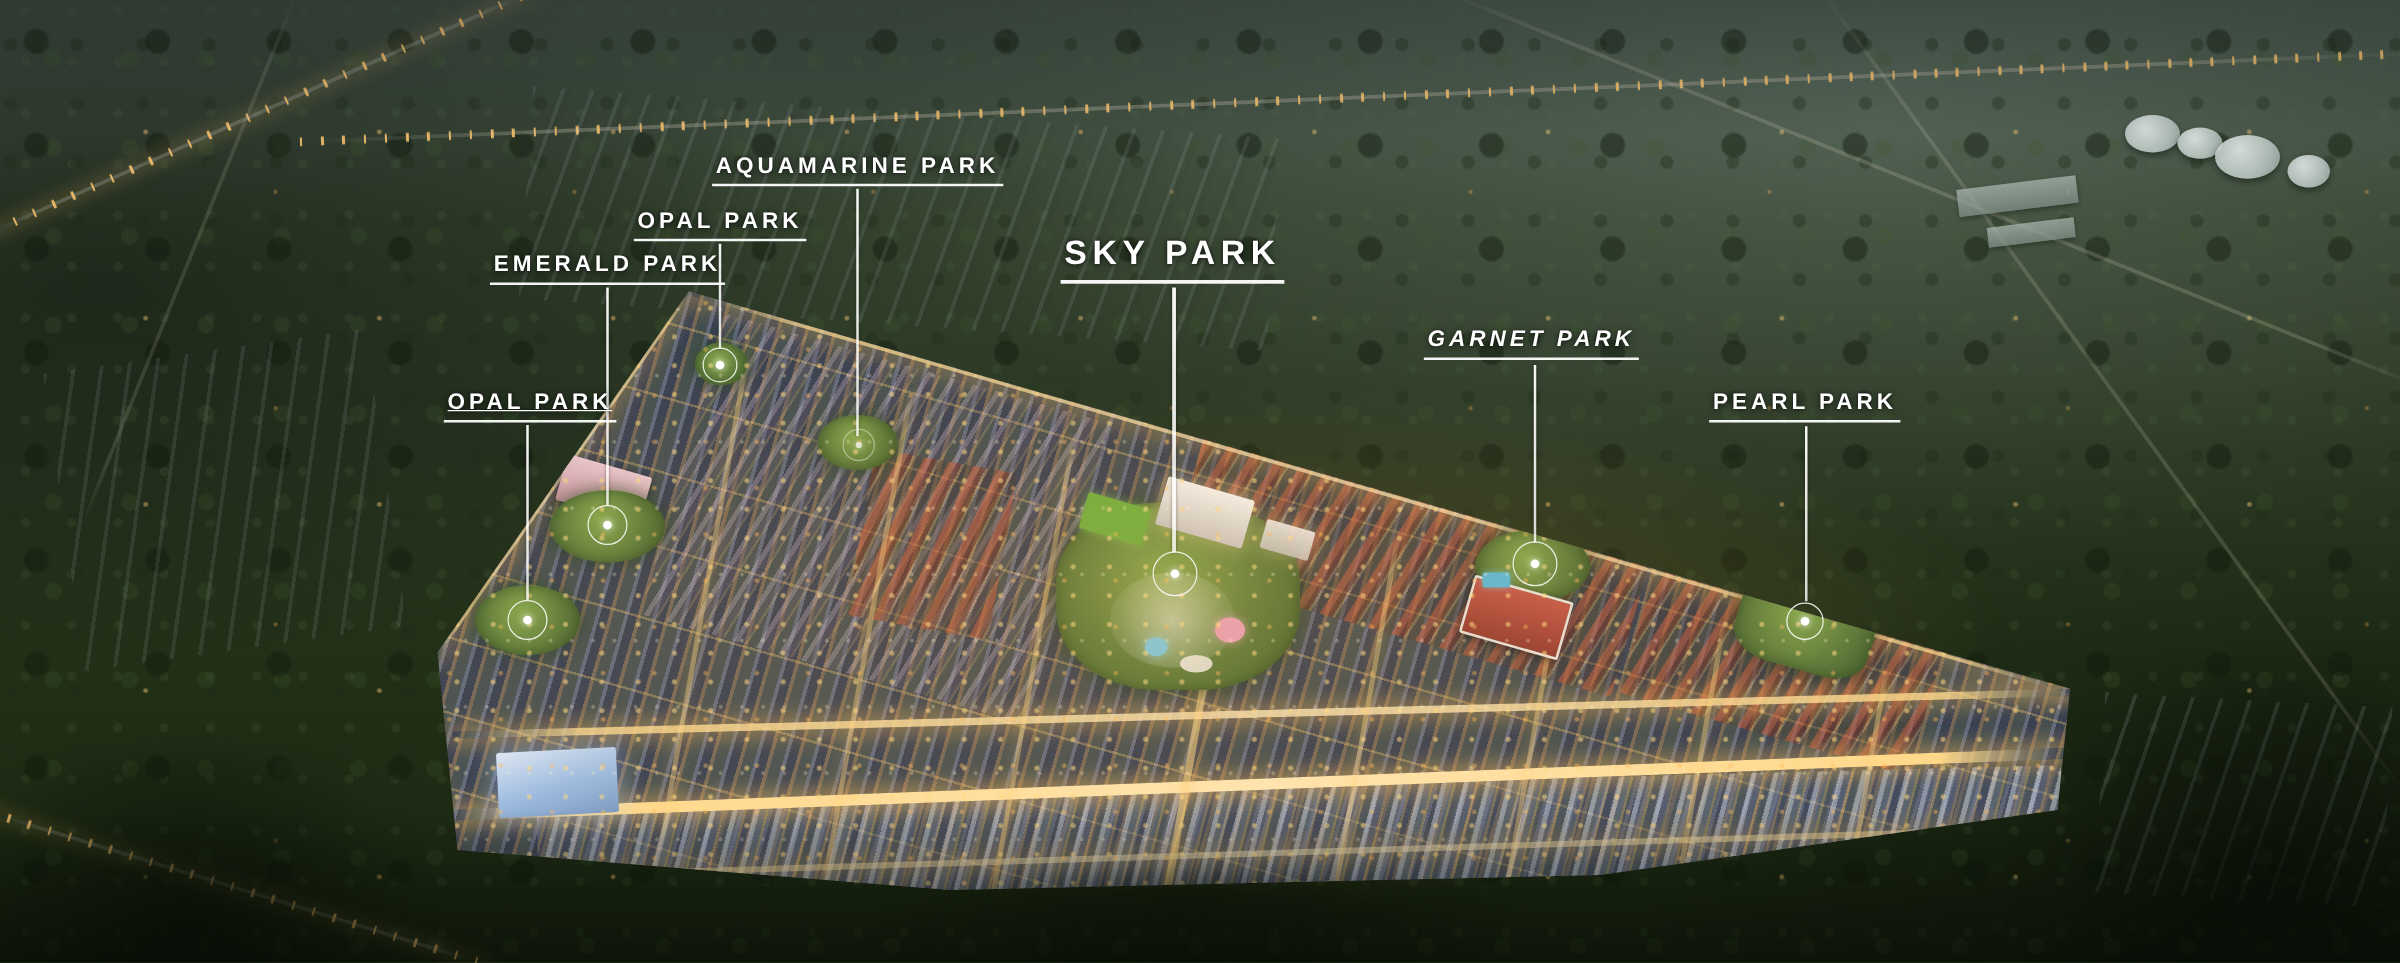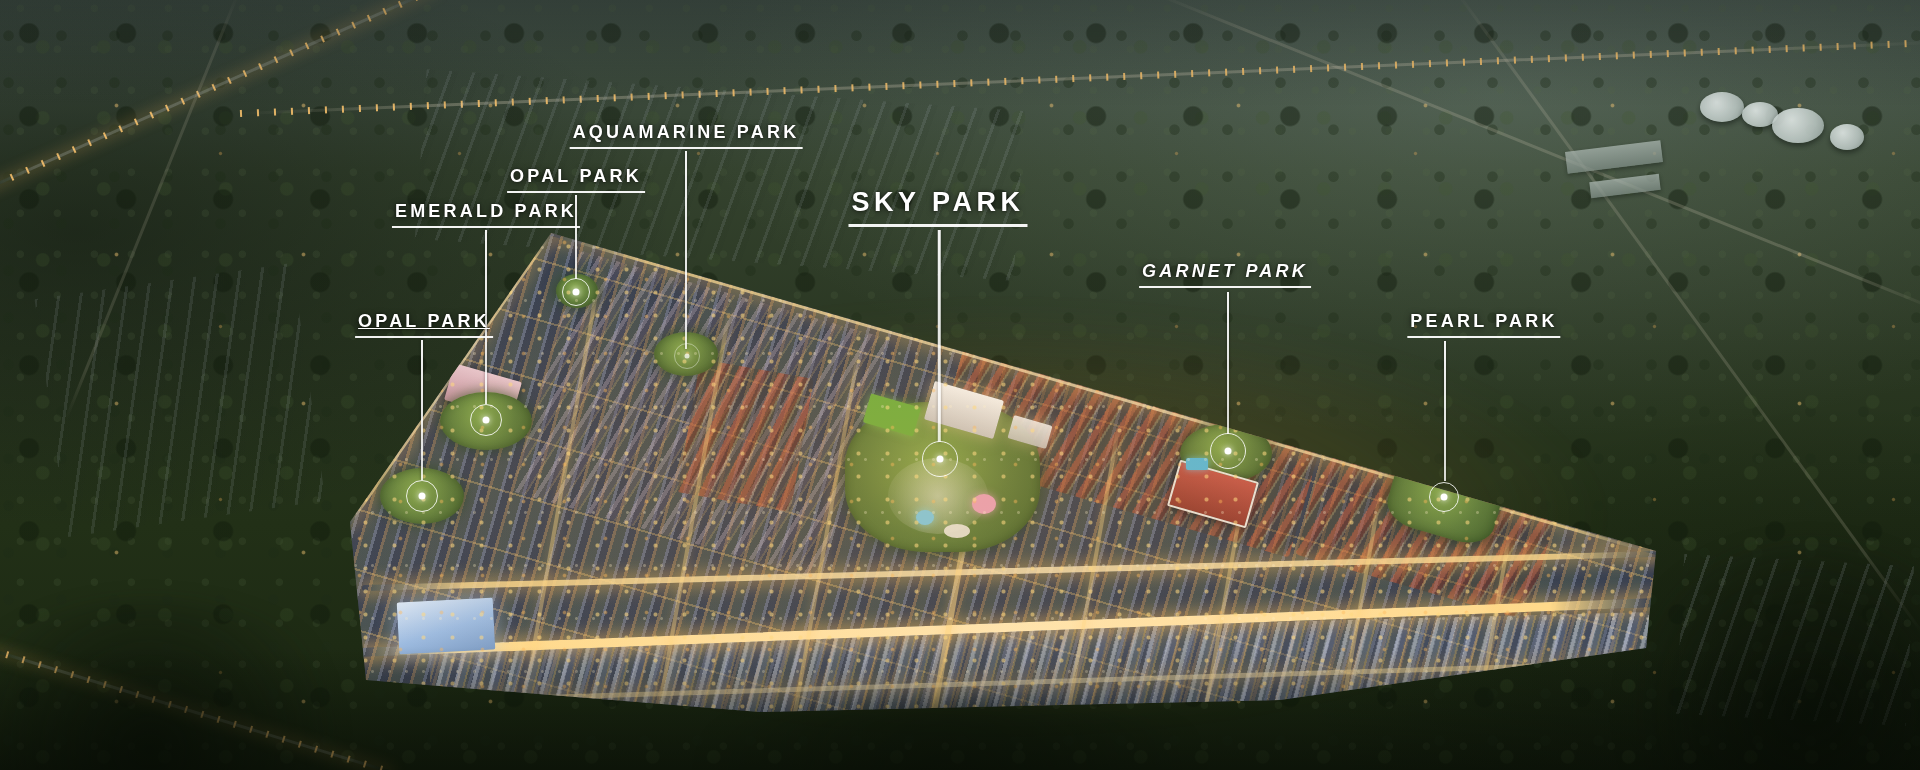--- a/index.html
+++ b/index.html
@@ -281,17 +281,17 @@
   </div>
   <div class="park-label" style="left:686px;top:123px;">
     <span>AQUAMARINE PARK</span>
   </div>
   <div class="park-label major" style="left:938px;top:189px;">
     <span>SKY PARK</span>
   </div>
   <div class="park-label" style="left:1225px;top:262px;font-style:italic;">
     <span>GARNET PARK</span>
   </div>
-  <div class="park-label" style="left:1444px;top:312px;margin-left:40px;">
+  <div class="park-label" style="left:1444px;top:312px;">
     <span>PEARL PARK</span>
   </div>
 
 </div>
 
 </body></html>

